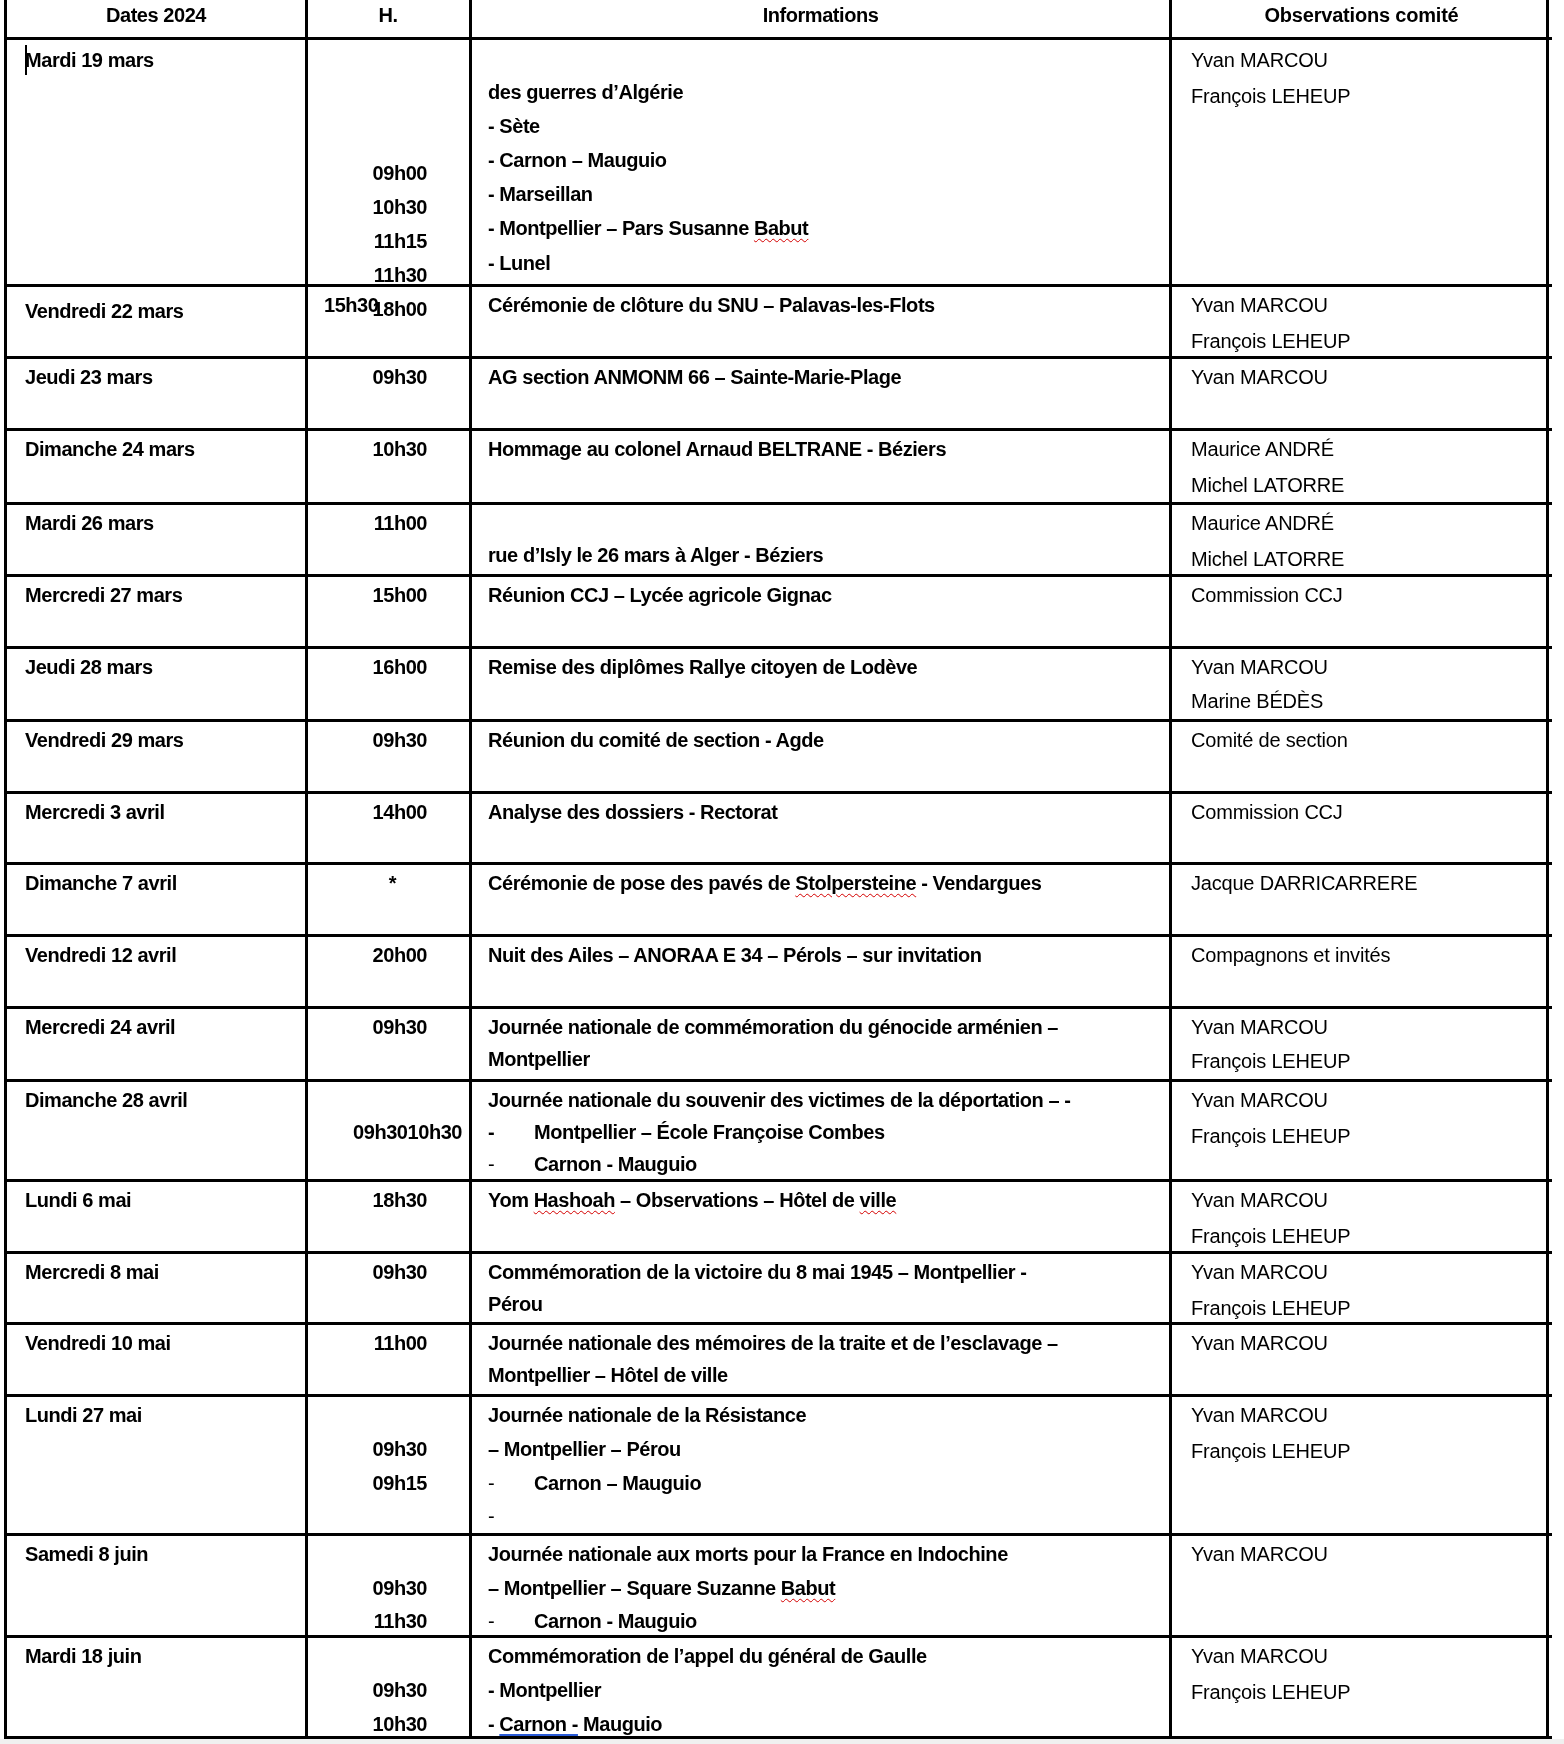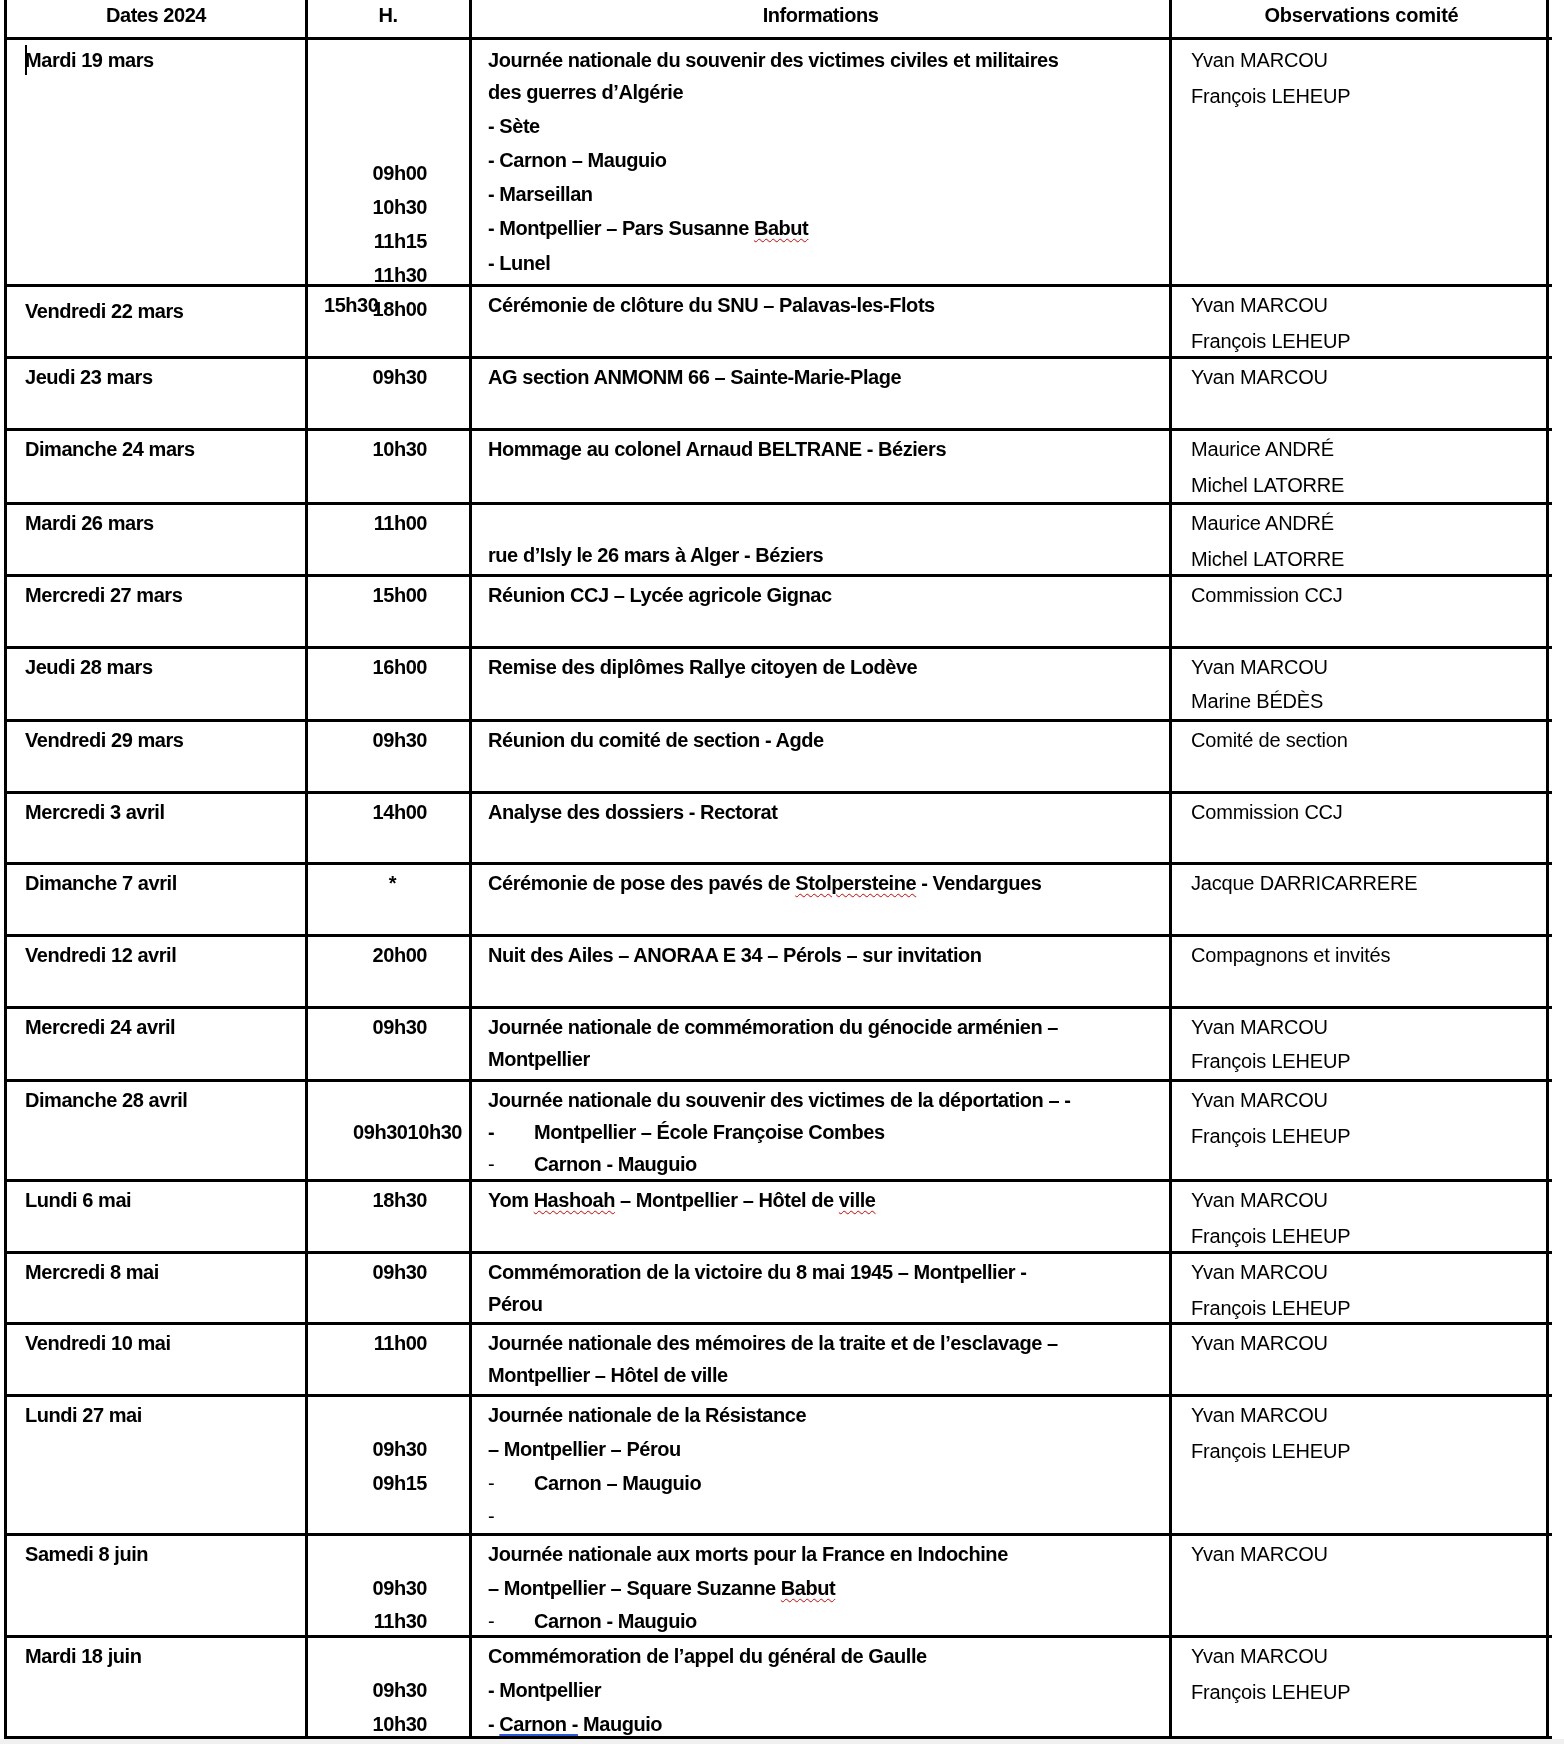--- a/index.html
+++ b/index.html
@@ -61,21 +61,20 @@
           <div class="line" style="top: 3px;">Mardi 19 mars</div>
         </div>
         <div class="cell c-time">
           <div class="line" style="top: 116px;">09h00</div>
           <div class="line" style="top: 150px;">10h30</div>
           <div class="line" style="top: 184px;">11h15</div>
           <div class="line" style="top: 218px;">11h30</div>
           <div class="line" style="top: 252px;">18h00</div>
         </div>
         <div class="cell c-info">
-          <div class="line" style="top: 3px;"><span>Journée nationale du souvenir des victimes civiles et militaires</span></div>
           <div class="line" style="top: 35px;"><span>des guerres d’Algérie</span></div>
           <div class="line" style="top: 69px;"><span>- Sète</span></div>
           <div class="line" style="top: 103px;"><span>- Carnon – Mauguio</span></div>
           <div class="line" style="top: 137px;"><span>- Marseillan</span></div>
           <div class="line" style="top: 171px;"><span> - Montpellier – Pars Susanne </span><span class="spell">Babut</span></div>
           <div class="line" style="top: 206px;"><span>- Lunel</span></div>
         </div>
         <div class="cell c-obs">
           <div class="line" style="top: 3px;">Yvan MARCOU</div>
           <div class="line" style="top: 39px;">François LEHEUP</div>
@@ -259,21 +258,21 @@
         </div>
       </div>
       <div class="row" style="top: 1180px; height: 72px;">
         <div class="cell c-date">
           <div class="line" style="top: 3px;">Lundi 6 mai</div>
         </div>
         <div class="cell c-time">
           <div class="line" style="top: 3px;">18h30</div>
         </div>
         <div class="cell c-info">
-          <div class="line" style="top: 3px;"><span>Yom </span><span class="spell">Hashoah</span><span> – Montpellier – Hôtel de </span><span class="spell">ville</span></div>
+          <div class="line" style="top: 3px;"><span>Yom </span><span class="spell">Hashoah</span><span> – Observations – Hôtel de </span><span class="spell">ville</span></div>
         </div>
         <div class="cell c-obs">
           <div class="line" style="top: 3px;">Yvan MARCOU</div>
           <div class="line" style="top: 39px;">François LEHEUP</div>
         </div>
       </div>
       <div class="row" style="top: 1252px; height: 71px;">
         <div class="cell c-date">
           <div class="line" style="top: 3px;">Mercredi 8 mai</div>
         </div>

